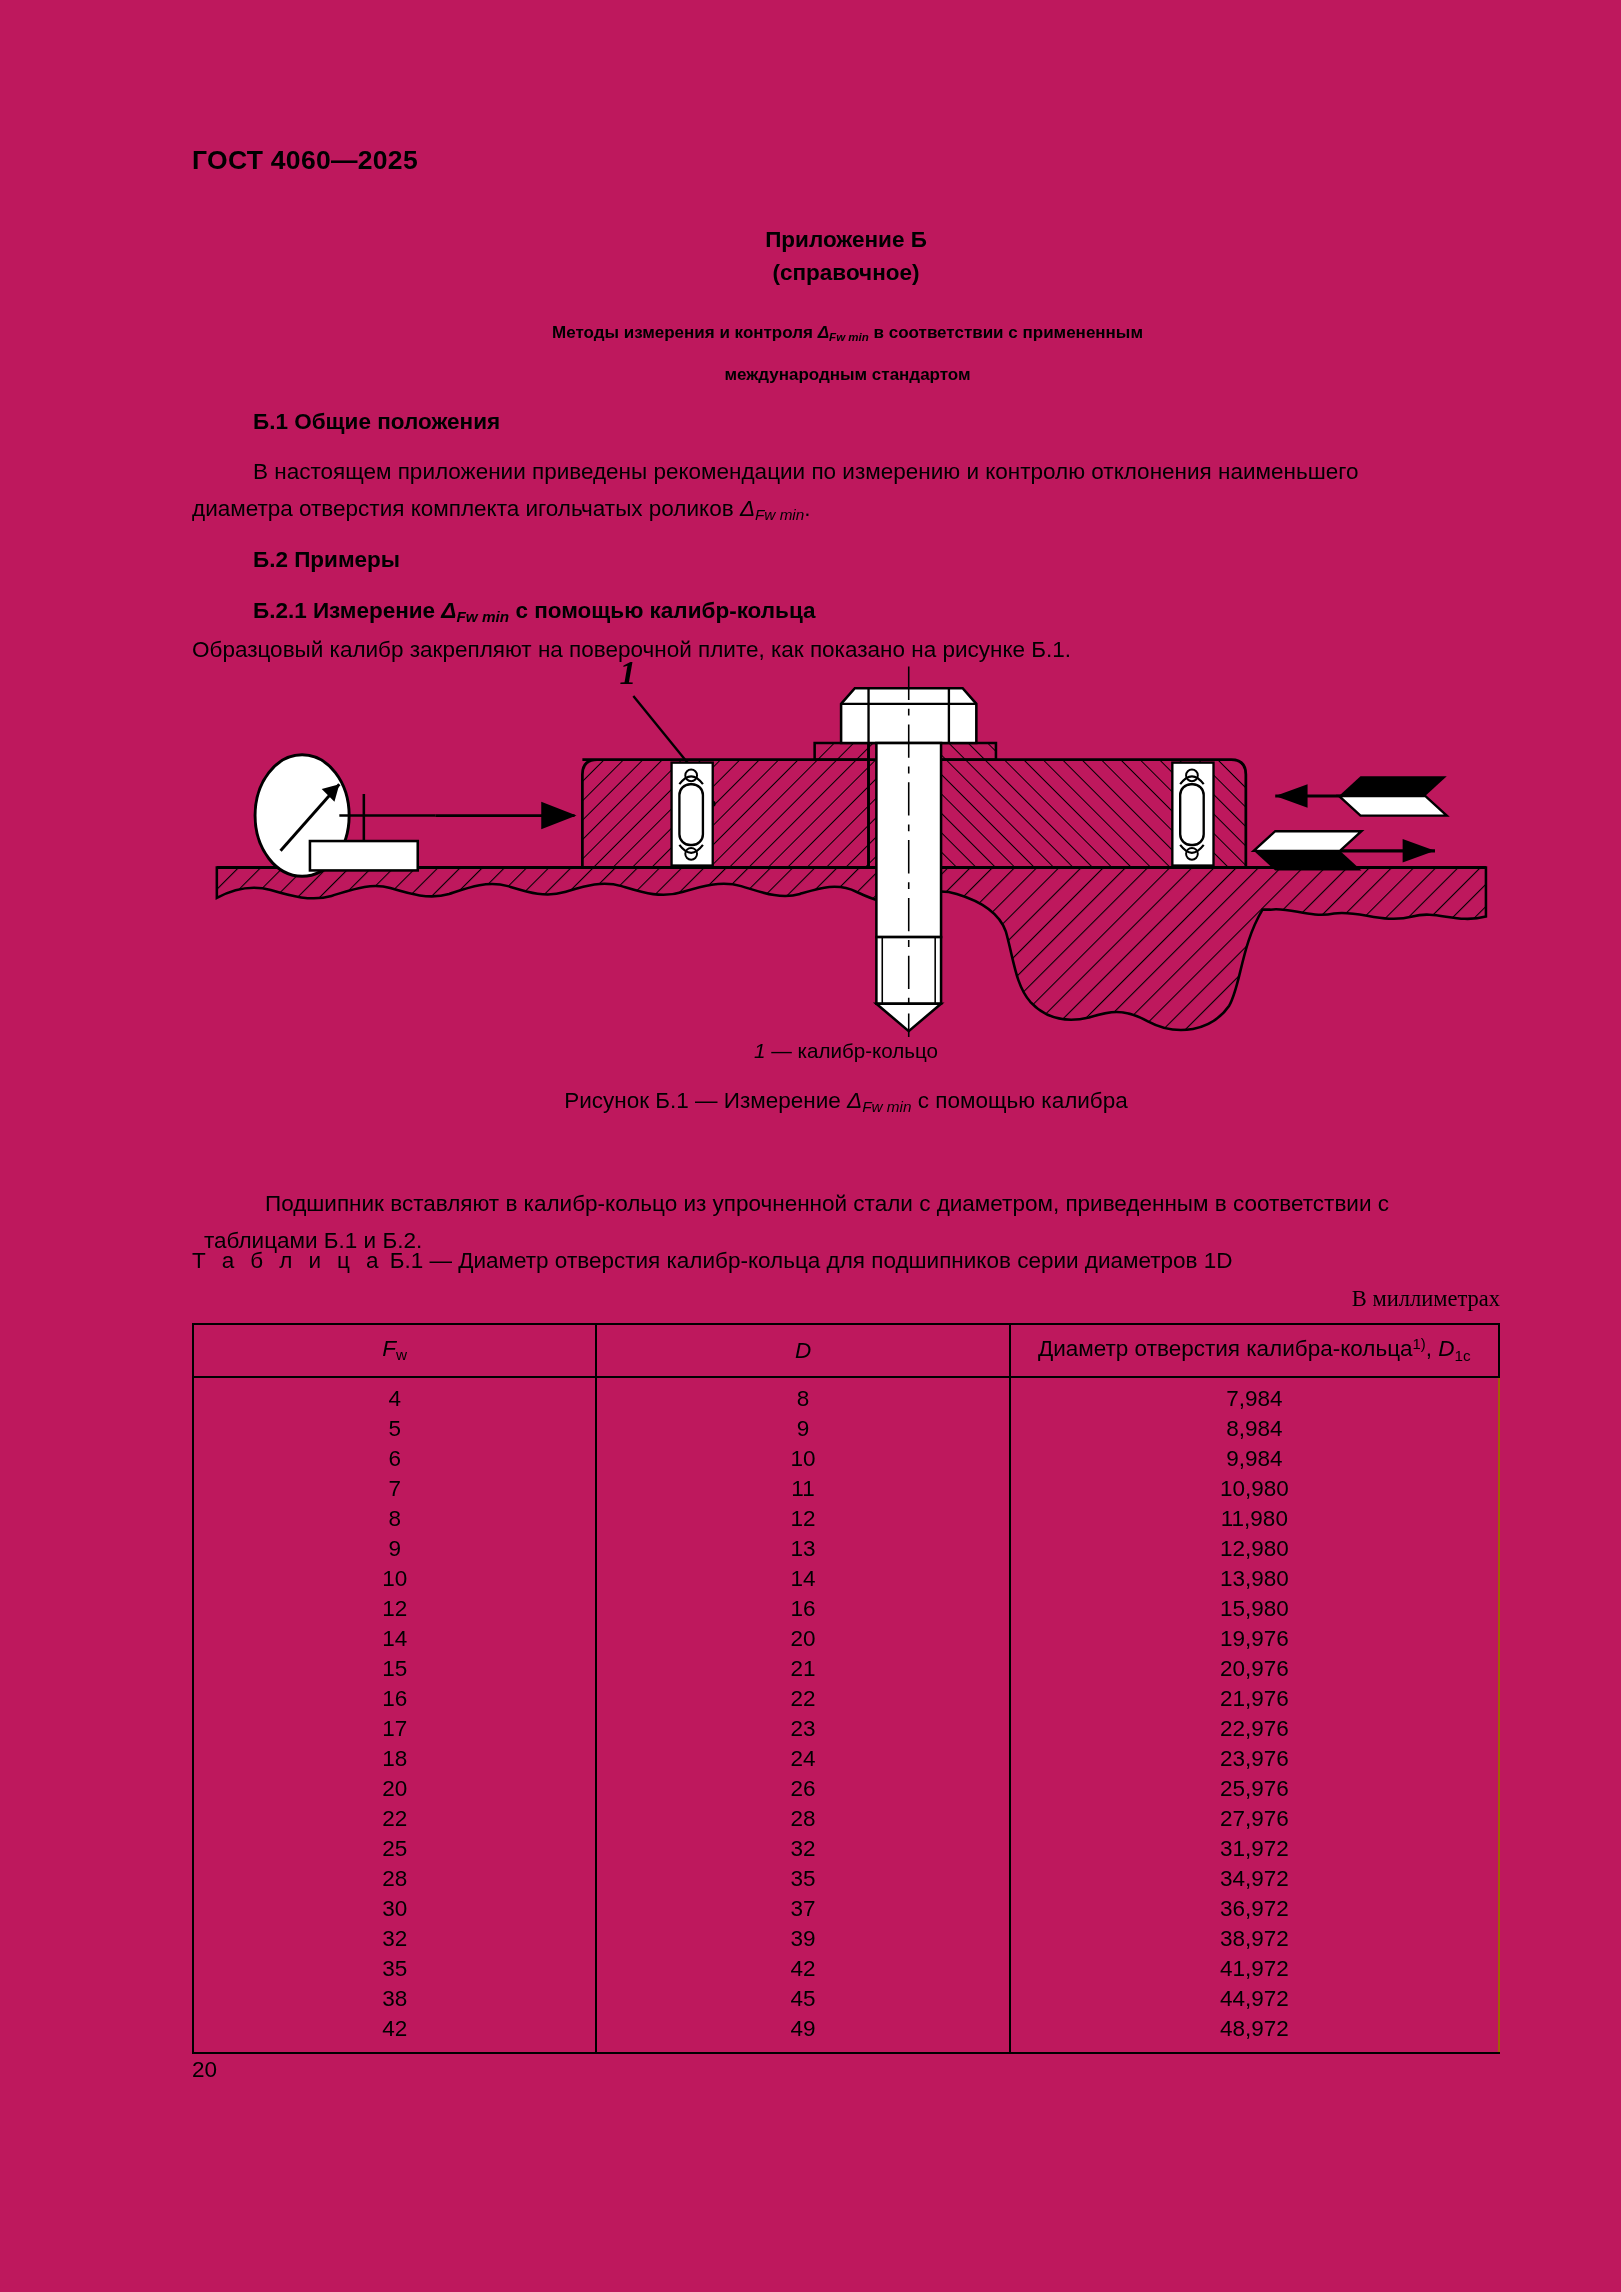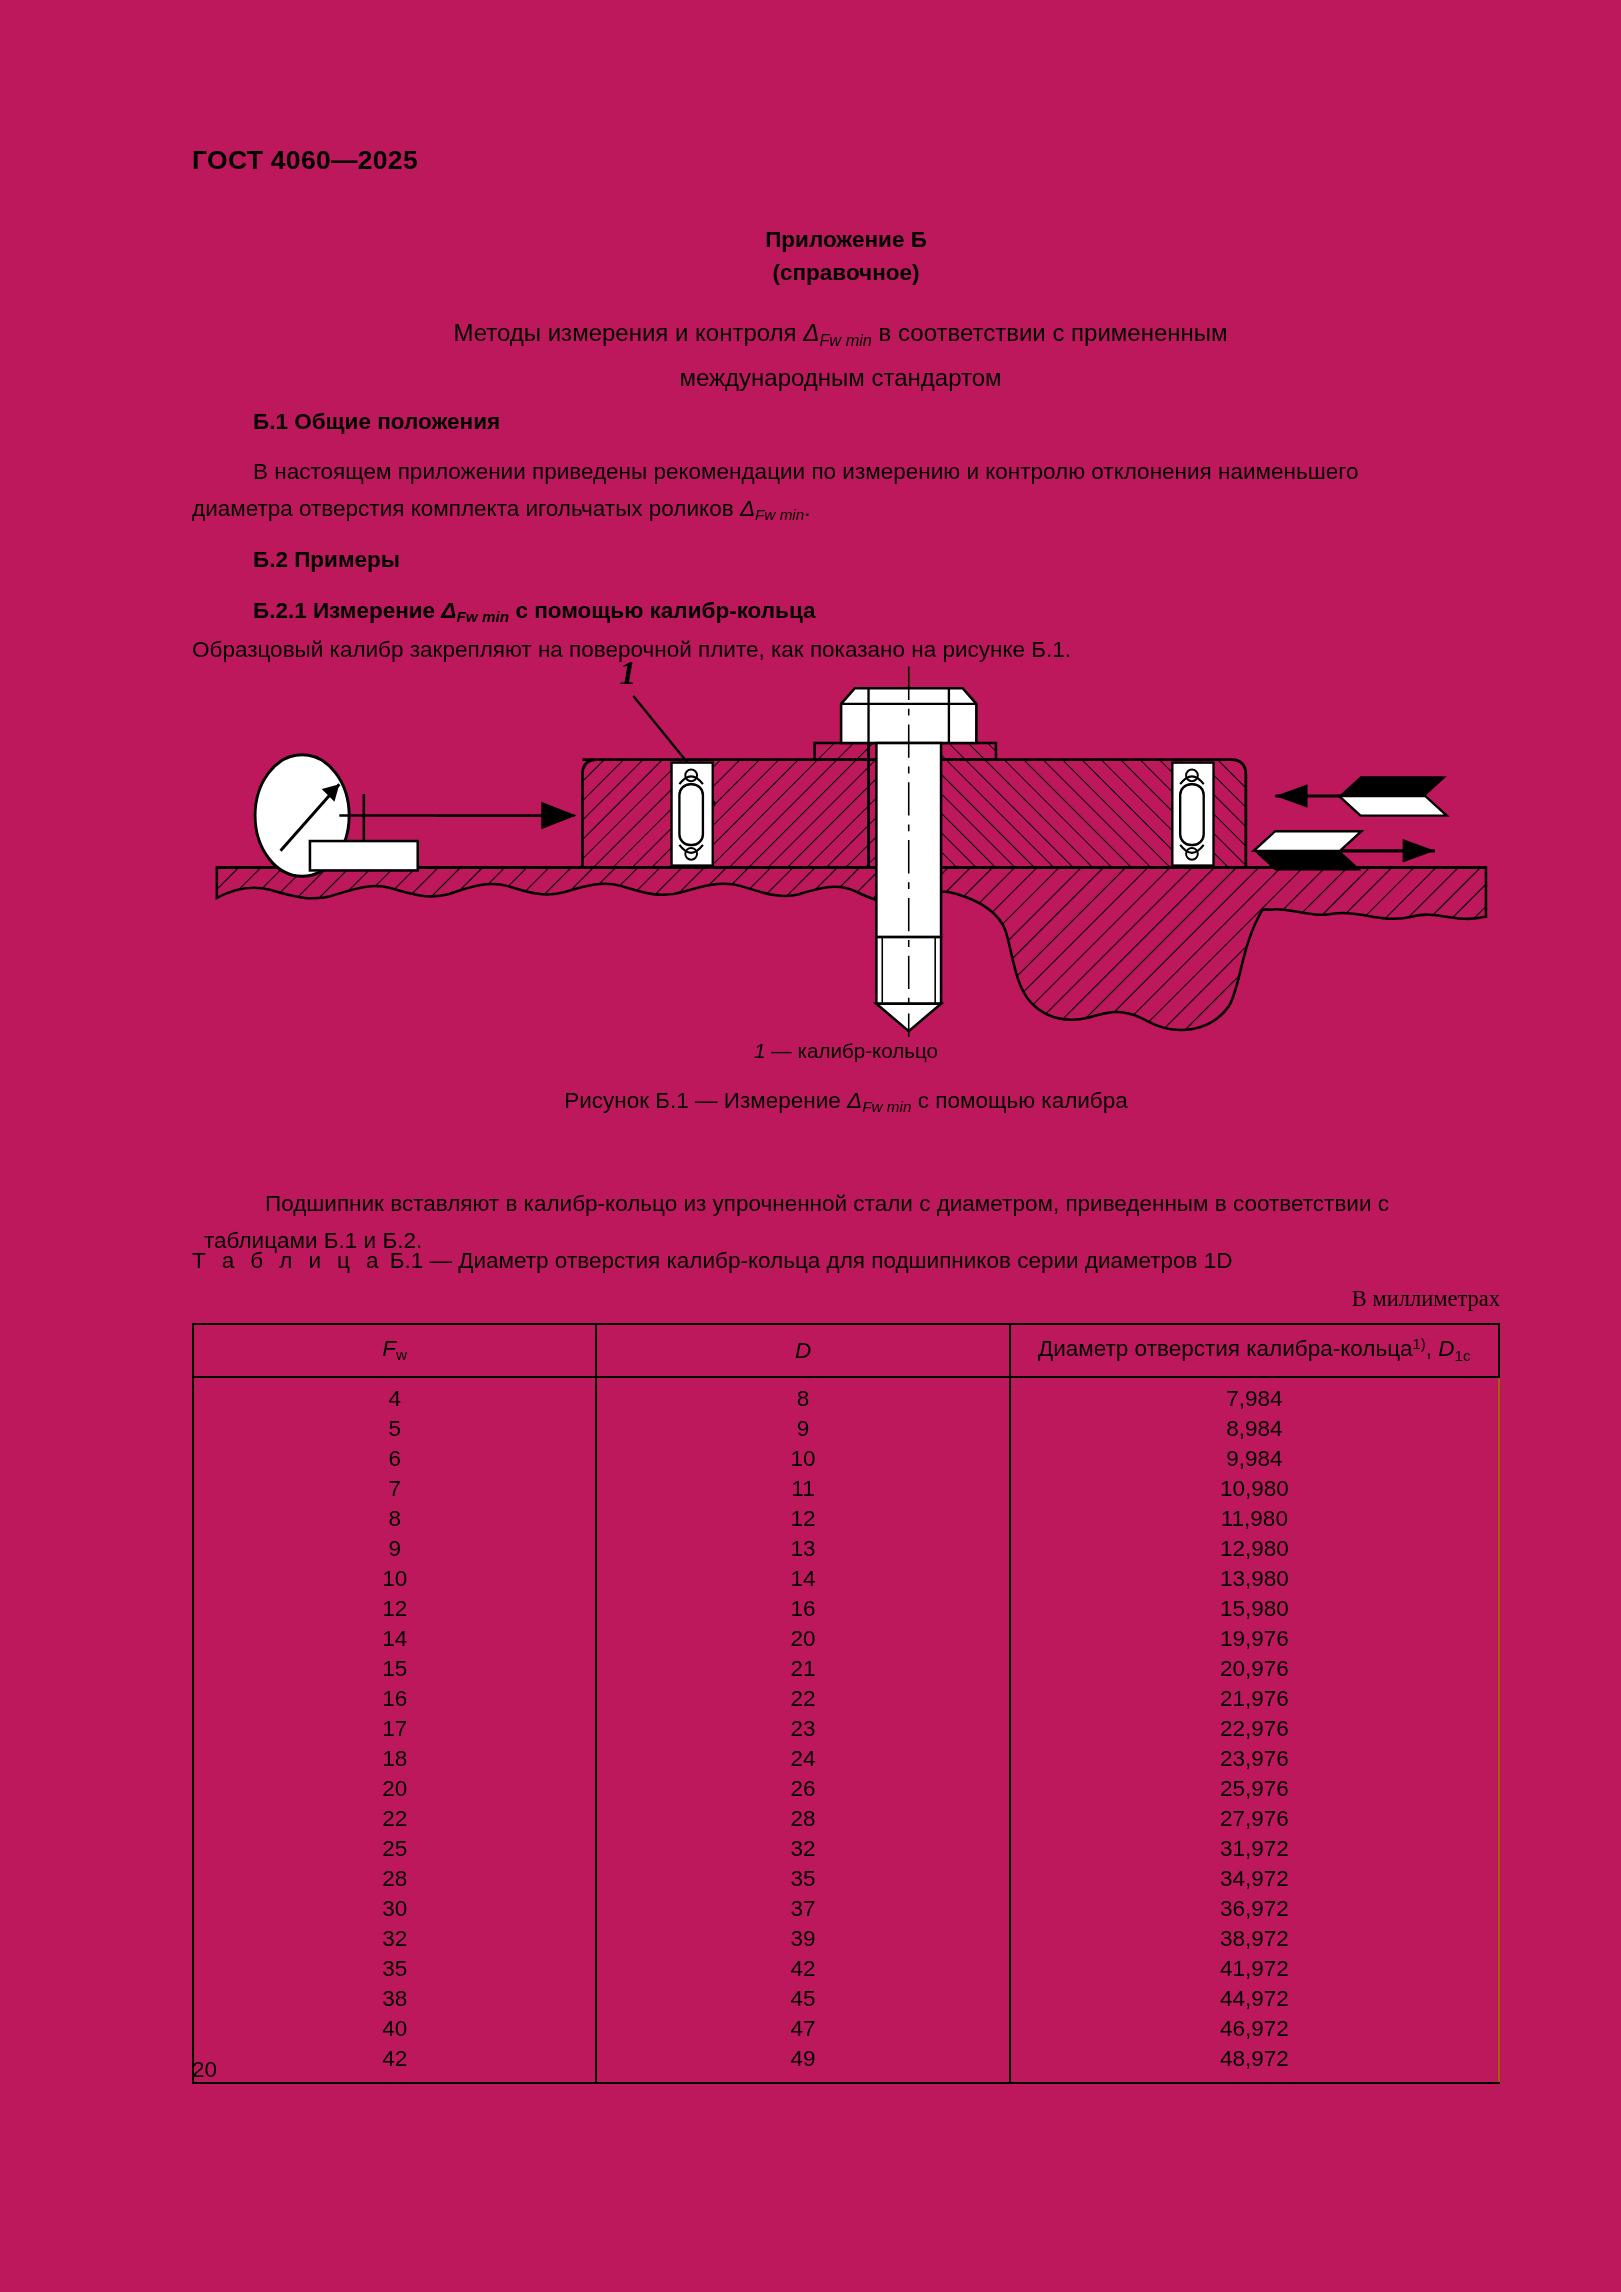--- a/index.html
+++ b/index.html
@@ -47,26 +47,26 @@
     text-align: center;
   }
   .annex-line {
     font-size: 22.5px;
     font-weight: bold;
     line-height: 33px;
   }
 
   .main-title {
     position: absolute;
-    left: 34px;
+    left: 41px;
     top: 314px;
     width: 1229px;
     text-align: center;
-    font-size: 24px;
-    font-weight: normal;
+    font-size: 17px;
+    font-weight: bold;
     line-height: 37px;
   }
 
   
   .sec-head {
     position: absolute;
     font-size: 22.5px;
     font-weight: bold;
     line-height: 30px;
   }
@@ -510,25 +510,20 @@
             <td class="col-fw">35</td>
             <td class="col-d">42</td>
             <td class="col-dc">41,972</td>
           </tr>
           <tr>
             <td class="col-fw">38</td>
             <td class="col-d">45</td>
             <td class="col-dc">44,972</td>
           </tr>
           <tr>
-            <td class="col-fw">40</td>
-            <td class="col-d">47</td>
-            <td class="col-dc">46,972</td>
-          </tr>
-          <tr>
             <td class="col-fw">42</td>
             <td class="col-d">49</td>
             <td class="col-dc">48,972</td>
           </tr>
         </tbody>
     </table>
 
     <div class="page-number">20</div>
 
   </div>

